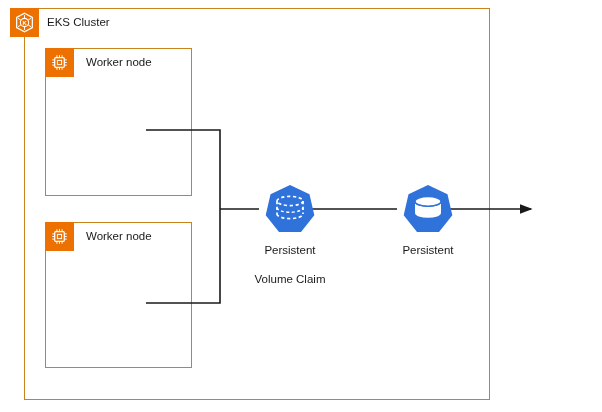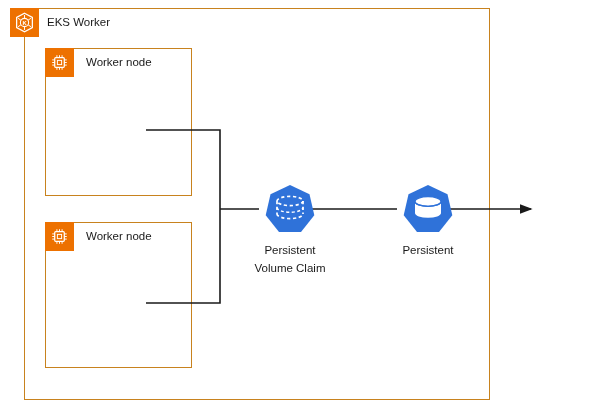--- a/index.html
+++ b/index.html
@@ -153,21 +153,21 @@
 
   <div class="aws-icon-square" id="eks-cluster-icon">
     <svg width="23" height="23" viewBox="0 0 24 24">
       <path d="M12 2.3 L20.2 6.6 L20.2 17.4 L12 21.7 L3.8 17.4 L3.8 6.6 Z" fill="none" stroke="#ffffff" stroke-width="1.3"></path>
       <circle cx="12" cy="12" r="4.3" fill="none" stroke="#ffffff" stroke-width="1.1"></circle>
       <text x="12" y="14.6" font-family="Liberation Sans, sans-serif" font-size="6" font-weight="bold" fill="#ffffff" text-anchor="middle">K</text>
       <path d="M12 7.7 L12 4.2 M8.3 9.6 L5.3 7.6 M8.3 14.4 L5.3 16.4
                M12 16.3 L12 19.8 M15.7 14.4 L18.7 16.4 M15.7 9.6 L18.7 7.6" stroke="#ffffff" stroke-width="1"></path>
     </svg>
   </div>
-  <div class="box-title" id="eks-cluster-title">EKS Worker</div>
+  <div class="box-title" id="eks-cluster-title">EKS Cluster</div>
 
   <div class="aws-icon-square worker-node-icon" id="worker-node-1-icon">
     <svg width="23" height="23" viewBox="0 0 24 24">
       <rect x="7" y="7" width="10" height="10" rx="1" fill="none" stroke="#ffffff" stroke-width="1.3"></rect>
       <rect x="9.8" y="9.8" width="4.4" height="4.4" fill="none" stroke="#ffffff" stroke-width="1"></rect>
       <path d="M9.3 7 L9.3 4.4 M12 7 L12 4.4 M14.7 7 L14.7 4.4
                M9.3 17 L9.3 19.6 M12 17 L12 19.6 M14.7 17 L14.7 19.6
                M7 9.3 L4.4 9.3 M7 12 L4.4 12 M7 14.7 L4.4 14.7
                M17 9.3 L19.6 9.3 M17 12 L19.6 12 M17 14.7 L19.6 14.7" stroke="#ffffff" stroke-width="1"></path>
     </svg>
@@ -191,21 +191,21 @@
   <div class="k8s-node" id="pvc-node">
     <svg width="60" height="58" viewBox="0 0 60 58" style="margin:0 auto;">
       <path d="M30 3 L49.5 12.2 L54.3 33.2 L41 50 L19 50 L5.7 33.2 L10.5 12.2 Z" fill="#2f72d9"></path>
       <ellipse cx="30" cy="19" rx="13" ry="4.6" fill="none" stroke="#ffffff" stroke-width="1.7" stroke-dasharray="3.2 2.6"></ellipse>
       <path d="M17 19 L17 32" stroke="#ffffff" stroke-width="1.7" stroke-dasharray="3.2 2.6"></path>
       <path d="M43 19 L43 32" stroke="#ffffff" stroke-width="1.7" stroke-dasharray="3.2 2.6"></path>
       <path d="M17 32 A13 4.6 0 0 0 43 32" fill="none" stroke="#ffffff" stroke-width="1.7" stroke-dasharray="3.2 2.6"></path>
       <path d="M17 25.6 A13 4.6 0 0 0 43 25.6" fill="none" stroke="#ffffff" stroke-width="1.5" stroke-dasharray="3 2.4"></path>
     </svg>
     <div class="k8s-label">Persistent</div>
-    <div class="k8s-label" style="margin-top:5px;">Volume Claim</div>
+    <div class="k8s-label" style="margin-top:16px;">Volume Claim</div>
   </div>
 
   <div class="k8s-node" id="pv-node">
     <svg width="60" height="58" viewBox="0 0 60 58" style="margin:0 auto;">
       <path d="M30 3 L49.5 12.2 L54.3 33.2 L41 50 L19 50 L5.7 33.2 L10.5 12.2 Z" fill="#2f72d9"></path>
       <path d="M17 19.5 L17 31 A13 4.8 0 0 0 43 31 L43 19.5 Z" fill="#ffffff"></path>
       <ellipse cx="30" cy="19.5" rx="13" ry="4.8" fill="#ffffff" stroke="#2f72d9" stroke-width="1.2"></ellipse>
       <path d="M17 19.5 A13 4.8 0 0 0 43 19.5" fill="none" stroke="#2f72d9" stroke-width="1.2"></path>
     </svg>
     <div class="k8s-label">Persistent</div>

